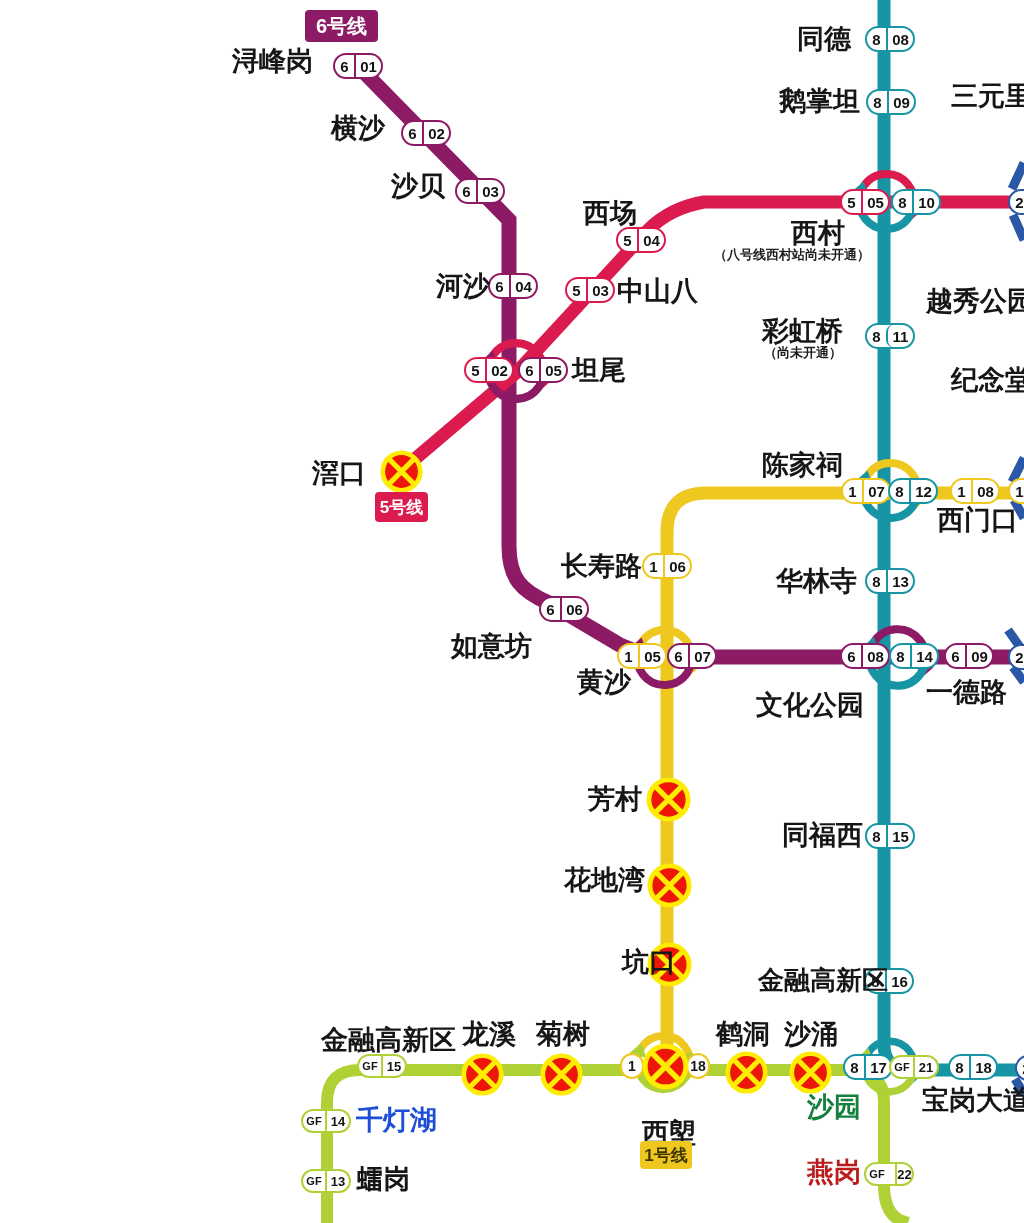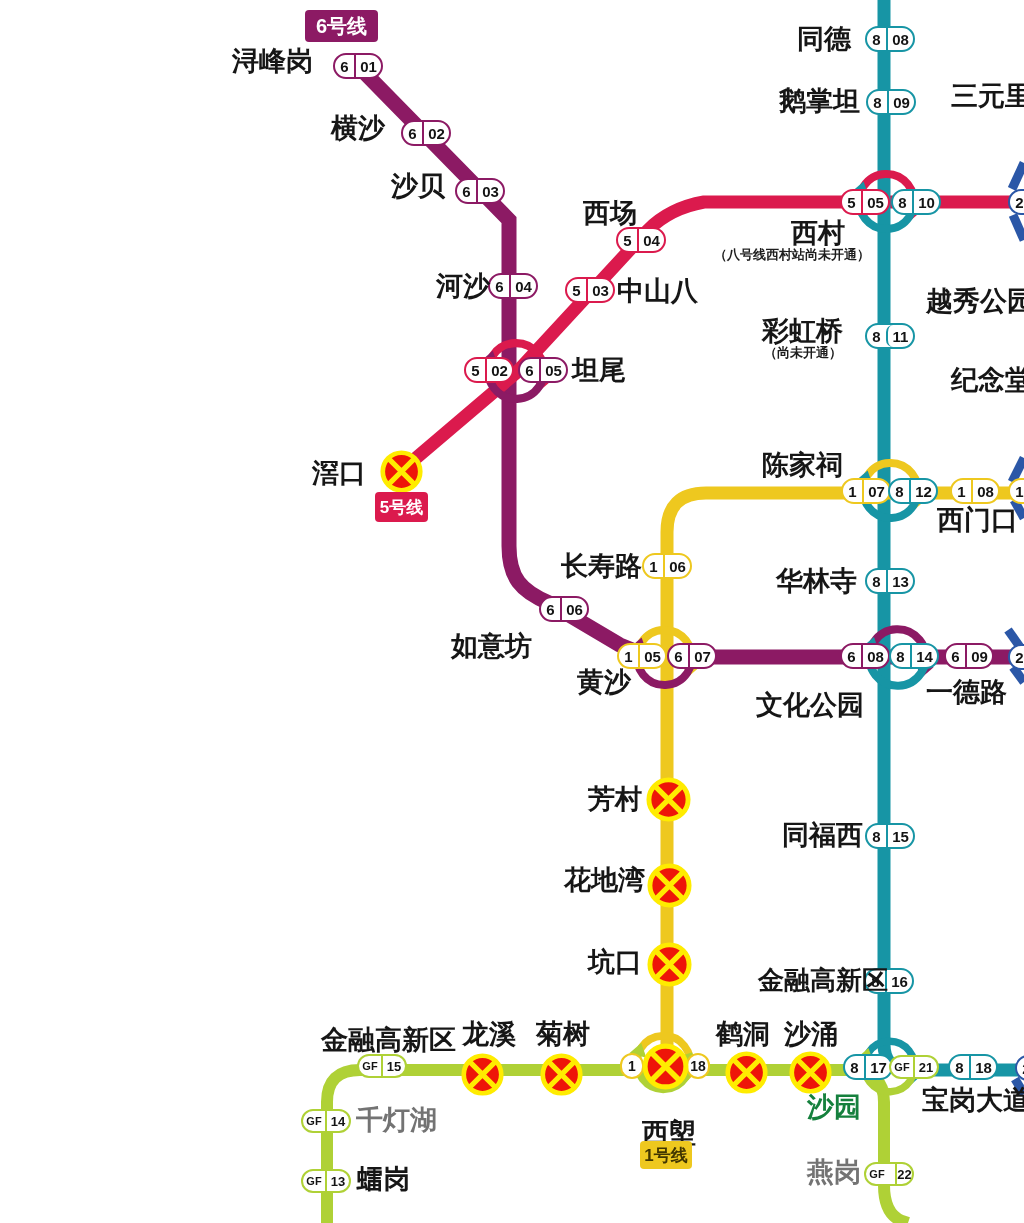--- a/index.html
+++ b/index.html
@@ -312,28 +312,28 @@
     <div class="station-label" style="left: 951px; top: 366px; color: rgb(22, 22, 22);">纪念堂</div>
     <div class="station-label" style="left: 762px; top: 451px; color: rgb(22, 22, 22);">陈家祠</div>
     <div class="station-label" style="left: 937px; top: 506px; color: rgb(22, 22, 22);">西门口</div>
     <div class="station-label" style="left: 776px; top: 567px; color: rgb(22, 22, 22);">华林寺</div>
     <div class="station-label" style="left: 756px; top: 691px; color: rgb(22, 22, 22);">文化公园</div>
     <div class="station-label" style="left: 926px; top: 678px; color: rgb(22, 22, 22);">一德路</div>
     <div class="station-label" style="left: 782px; top: 821px; color: rgb(22, 22, 22);">同福西</div>
     <div class="station-label" style="left: 758px; top: 967px; color: rgb(22, 22, 22); font-size: 26px;">金融高新区</div>
     <div class="station-label" style="left: 588px; top: 785px; color: rgb(22, 22, 22);">芳村</div>
     <div class="station-label" style="left: 564px; top: 866px; color: rgb(22, 22, 22);">花地湾</div>
-    <div class="station-label" style="left: 588px; top: 948px; color: rgb(22, 22, 22); text-align: center;">坑口</div>
+    <div class="station-label" style="left: 622px; top: 948px; color: rgb(22, 22, 22); text-align: center;">坑口</div>
     <div class="station-label" style="left: 321px; top: 1018px; color: rgb(22, 22, 22); margin-top: 8px;">金融高新区</div>
     <div class="station-label" style="left: 462px; top: 1020px; color: rgb(22, 22, 22);">龙溪</div>
     <div class="station-label" style="left: 536px; top: 1020px; color: rgb(22, 22, 22);">菊树</div>
     <div class="station-label" style="left: 642px; top: 1101px; color: rgb(22, 22, 22); margin-top: 18px;">西塱</div>
     <div class="station-label" style="left: 716px; top: 1020px; color: rgb(22, 22, 22);">鹤洞</div>
     <div class="station-label" style="left: 784px; top: 1020px; color: rgb(22, 22, 22);">沙涌</div>
     <div class="station-label" style="left: 807px; top: 1093px; color: #15803d;">沙园</div>
     <div class="station-label" style="left: 922px; top: 1086px; color: rgb(22, 22, 22);">宝岗大道</div>
-    <div class="station-label" style="left: 807px; top: 1158px; color: #737373;">燕岗</div>
-    <div class="station-label" style="left: 356px; top: 1106px; color: #737373;">千灯湖</div>
+    <div class="station-label" style="left: 807px; top: 1158px; color: #b91c1c;">燕岗</div>
+    <div class="station-label" style="left: 356px; top: 1106px; color: #1d4ed8;">千灯湖</div>
     <div class="station-label" style="left: 356px; top: 1166px; color: rgb(22, 22, 22);">𧒽岗</div>
     <div class="line-label" style="left: 305px; top: 10px; width: 73px; height: 32px; background: rgb(140, 26, 100); color: rgb(255, 255, 255); font-size: 20px;">6号线</div>
     <div class="line-label" style="left: 375px; top: 492px; width: 53px; height: 30px; background: rgb(219, 26, 77); color: rgb(255, 255, 255); font-size: 17px;">5号线</div>
     <div class="line-label" style="left: 640px; top: 1141px; width: 52px; height: 28px; background: rgb(238, 200, 31); color: rgb(64, 53, 0); font-size: 17px;">1号线</div>
   </div>
 
 </body></html>

